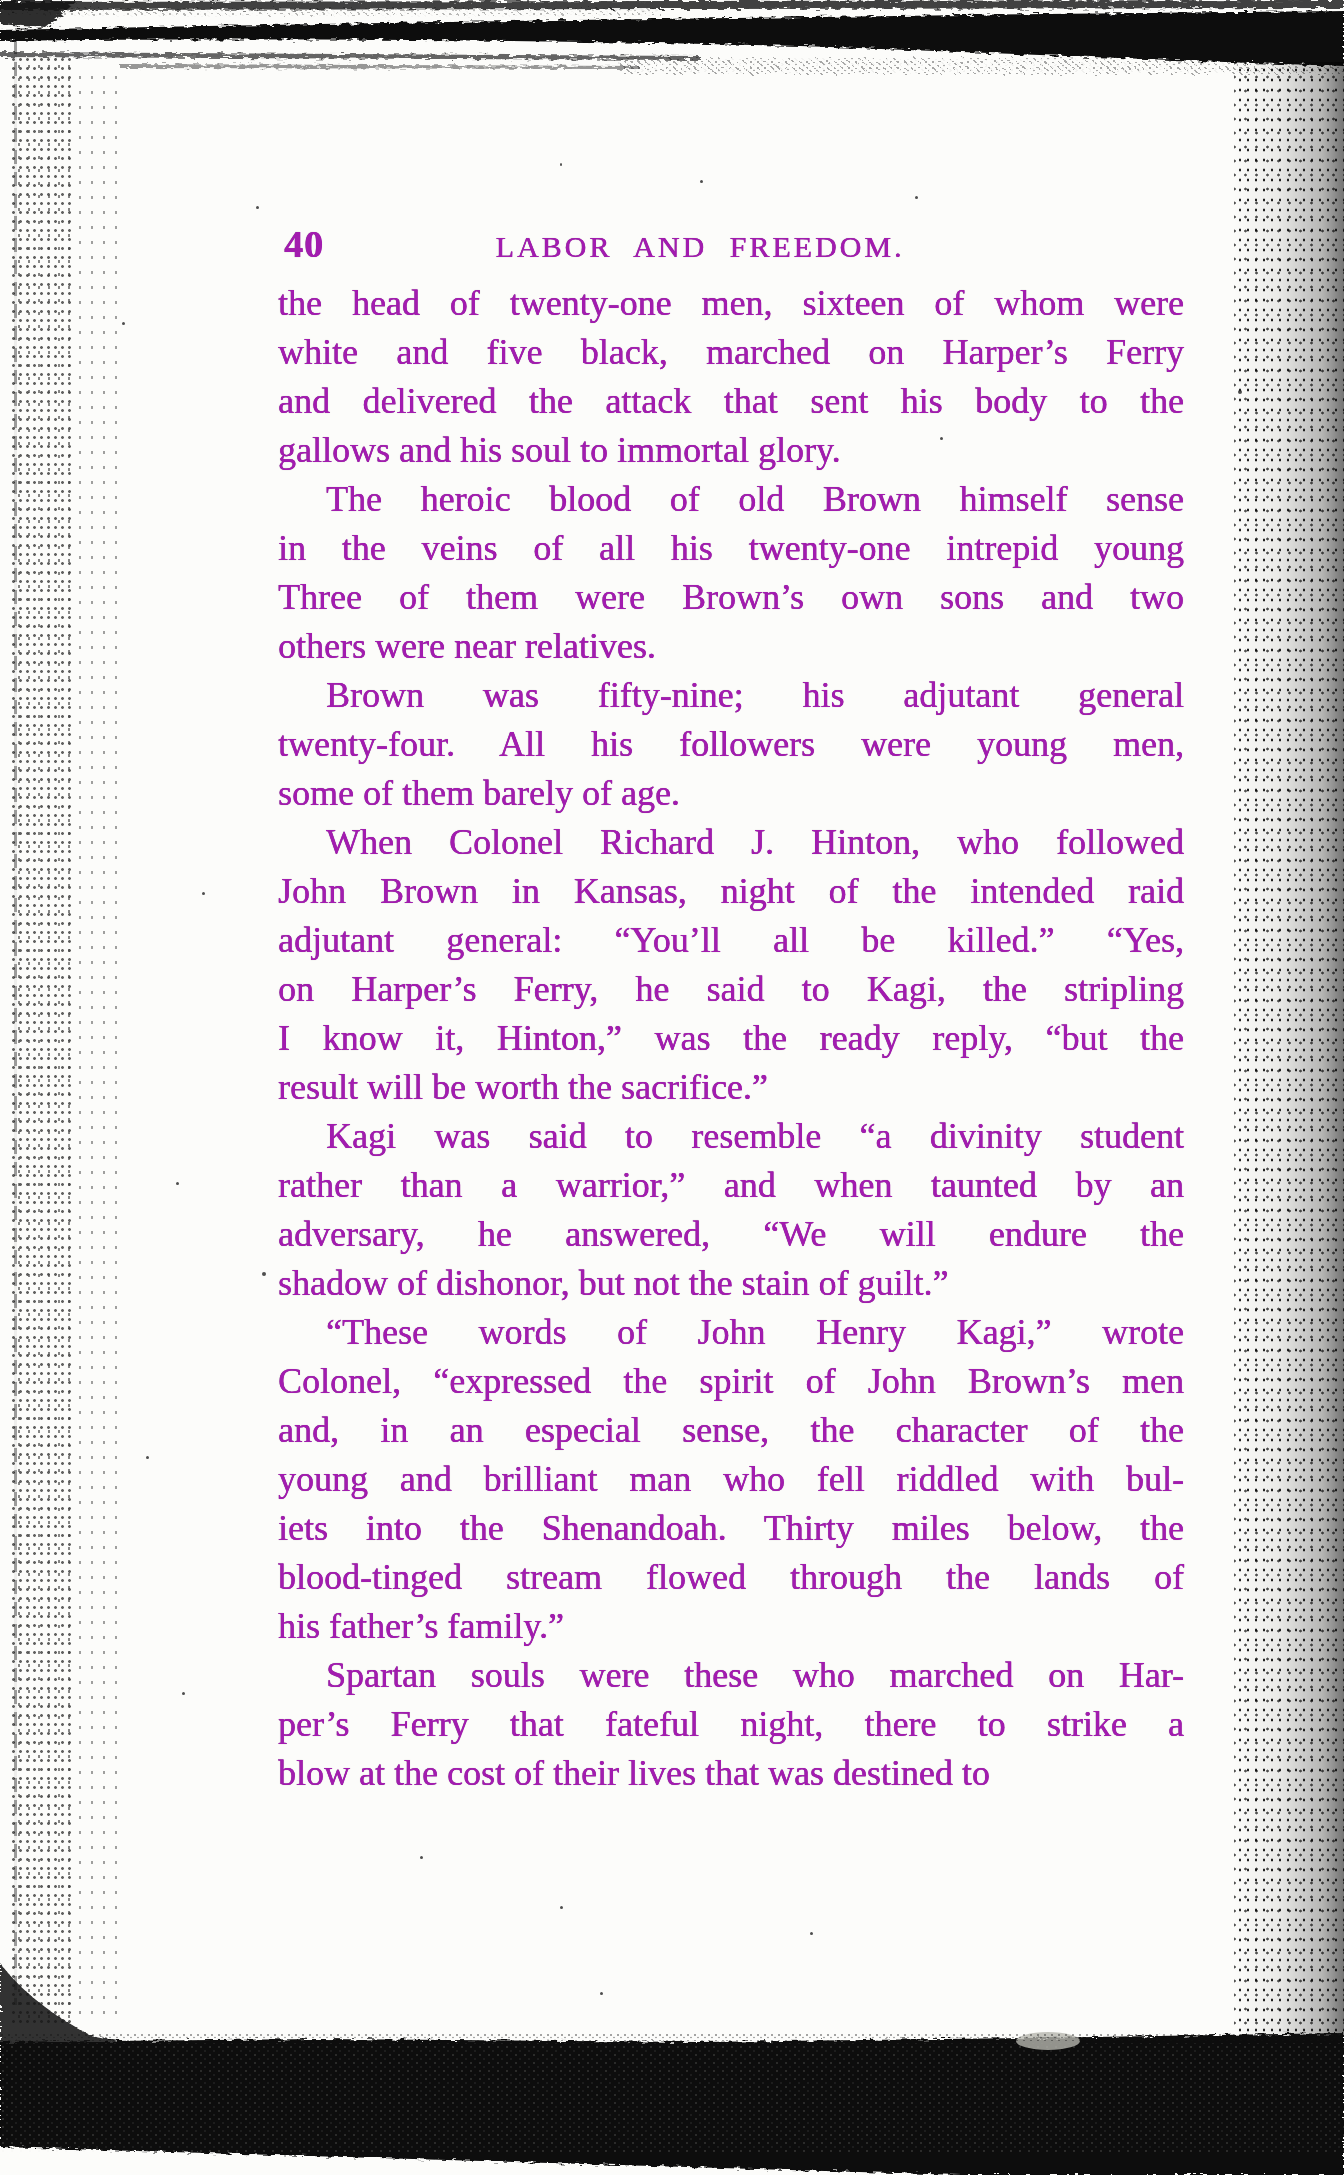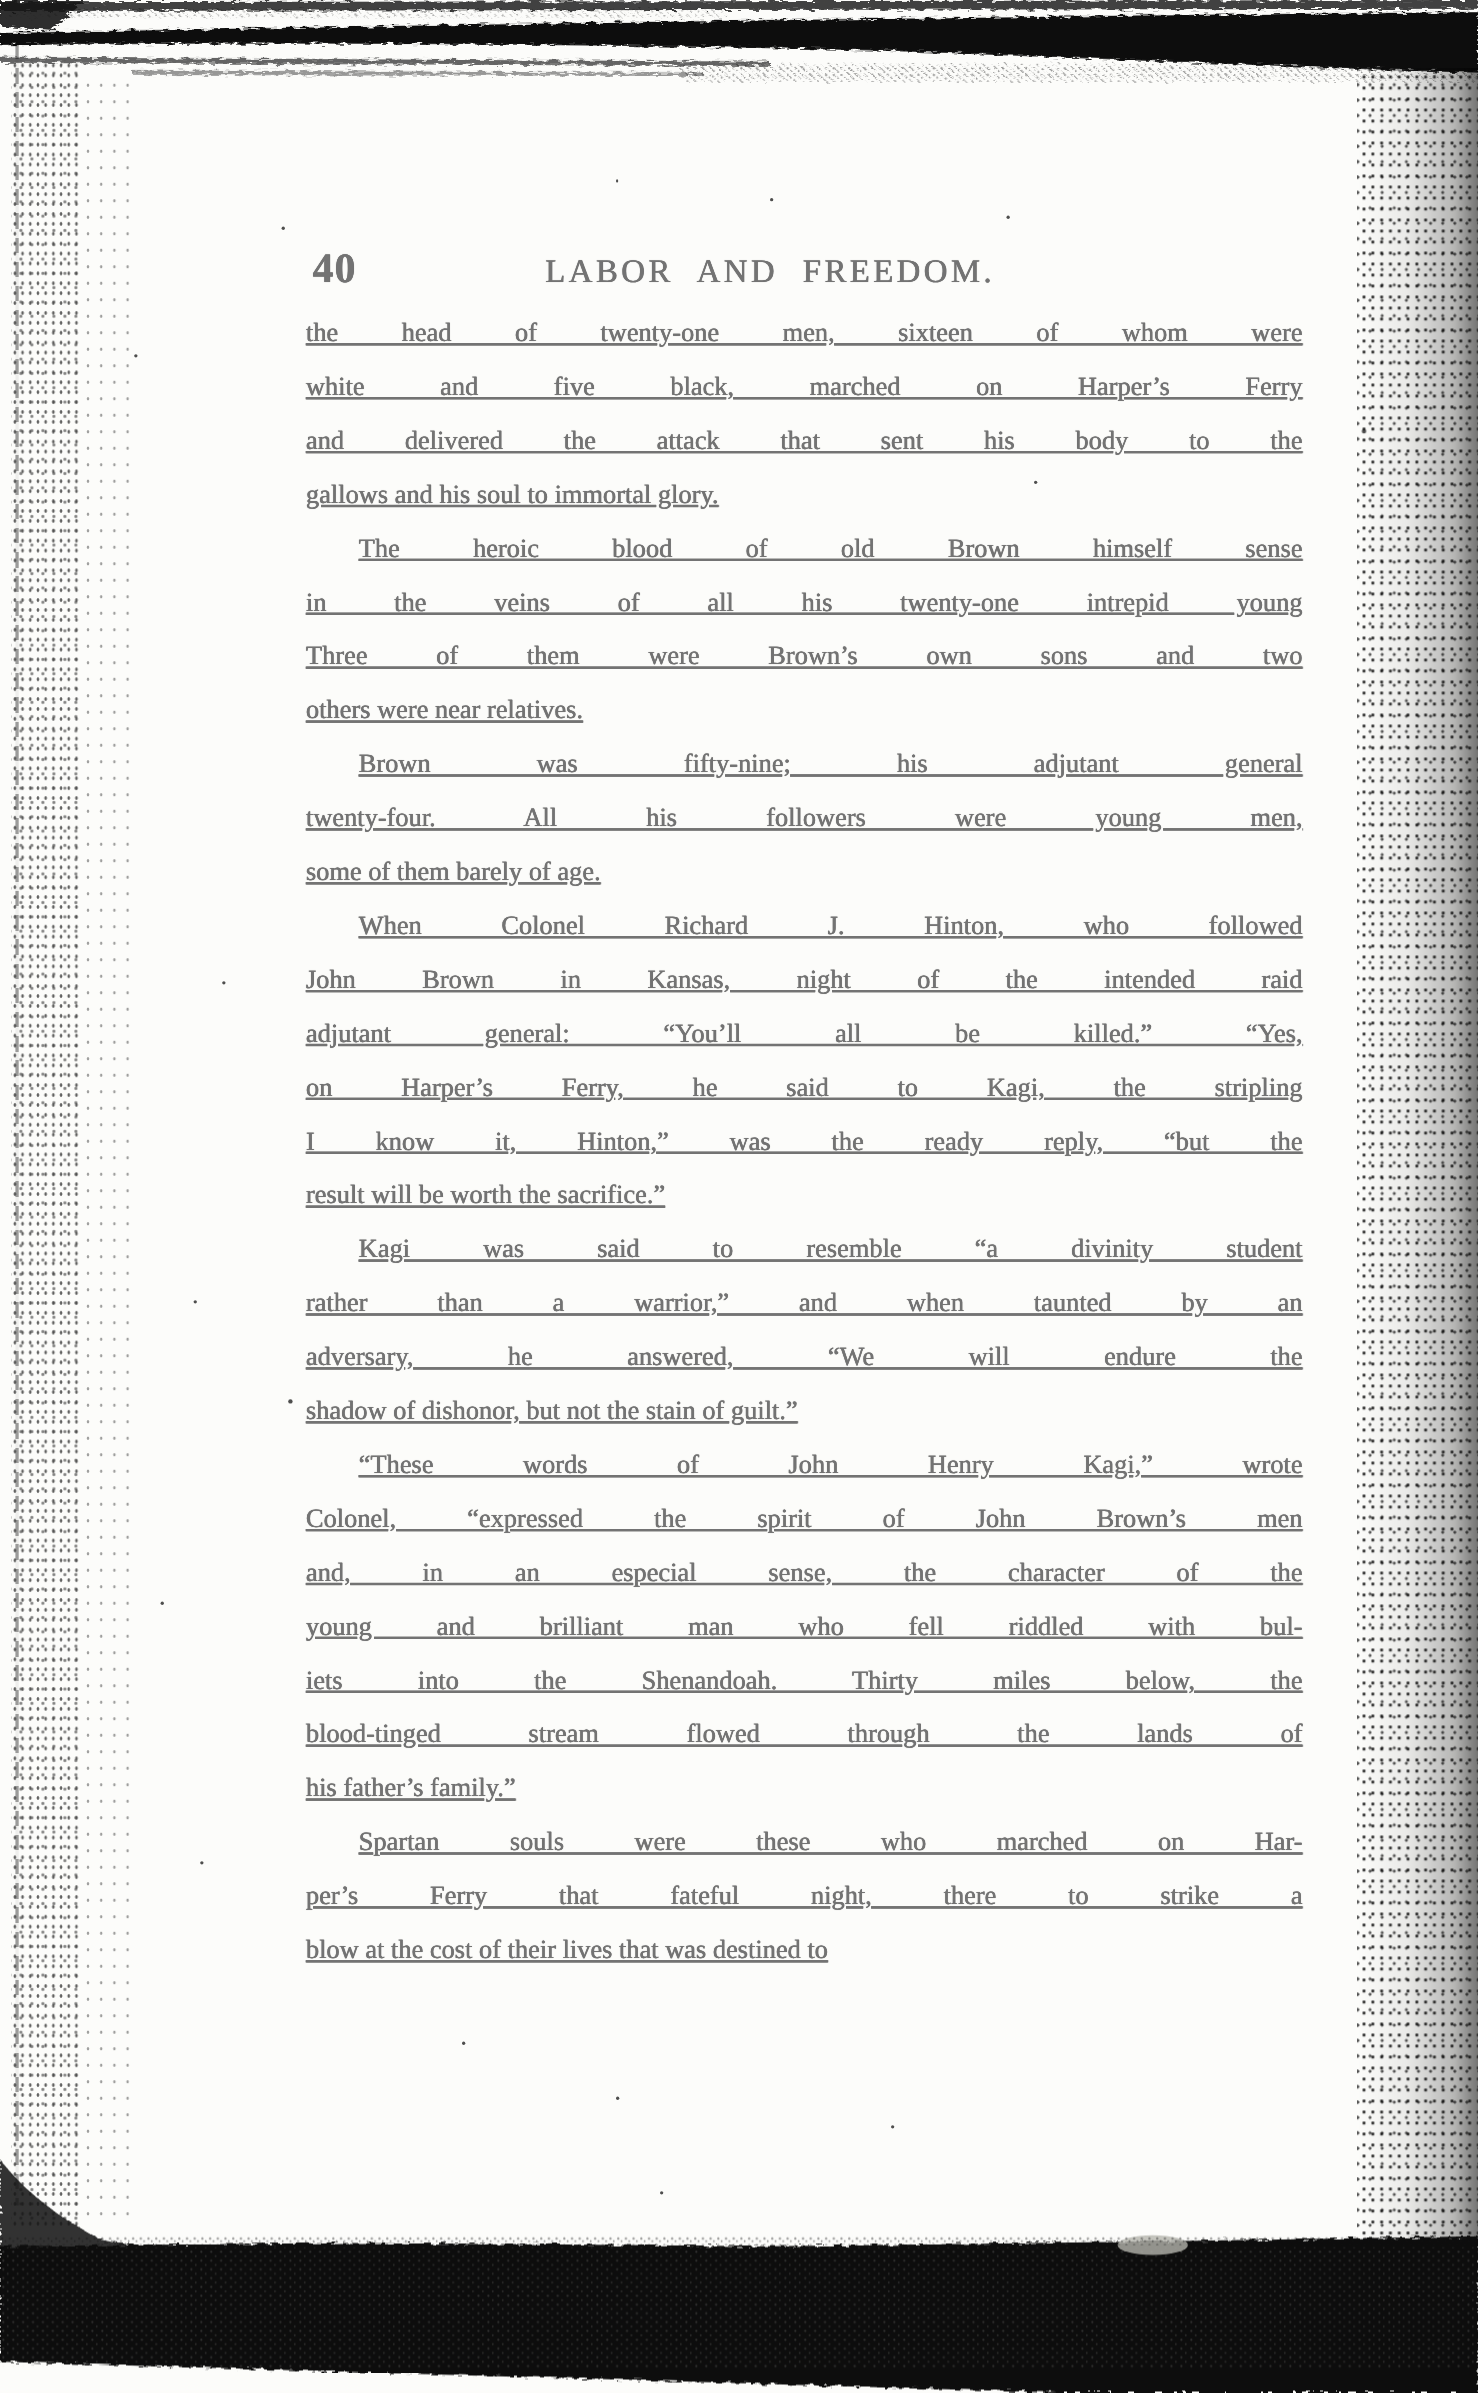--- a/index.html
+++ b/index.html
@@ -3,39 +3,38 @@
 <meta charset="utf-8">
 <style>
   html,body { margin:0; padding:0; background:#e8e8e6; }
   .page {
     position:relative;
     width:1344px; height:2175px;
     margin:0 auto;
     background:#fcfcfa;
     overflow:hidden;
     font-family:"Liberation Serif", serif;
-    color:#737373;
+    color:#a21caf;
   }
   
   .running-head { position:absolute; top:218px; left:0; width:1344px; height:60px; }
   .page-number {
     position:absolute; left:284px; top:4px;
     font-size:38px; font-weight:bold; letter-spacing:1px;
     text-shadow:0.4px 0 currentColor, 0 0 0.7px rgba(0,0,0,.55);
   }
   .running-title {
     position:absolute; left:420px; width:560px; top:12px;
     text-align:center; font-size:30px; letter-spacing:3px; word-spacing:12px;
     text-shadow:0.4px 0 currentColor, 0 0 0.7px rgba(0,0,0,.5);
   }
   
   .body-text {
     position:absolute; left:278px; top:279px; width:906px;
-    font-size:24px;
-    text-decoration:underline;
+    font-size:36px;
   }
   .line {
     height:49px; line-height:49px;
     text-align:justify; text-align-last:justify;
     white-space:normal;
     text-shadow:0.35px 0 currentColor, 0 0 0.7px rgba(0,0,0,.5);
   }
   .line.indent { text-indent:48px; }
   .line.last { text-align-last:left; }
   

